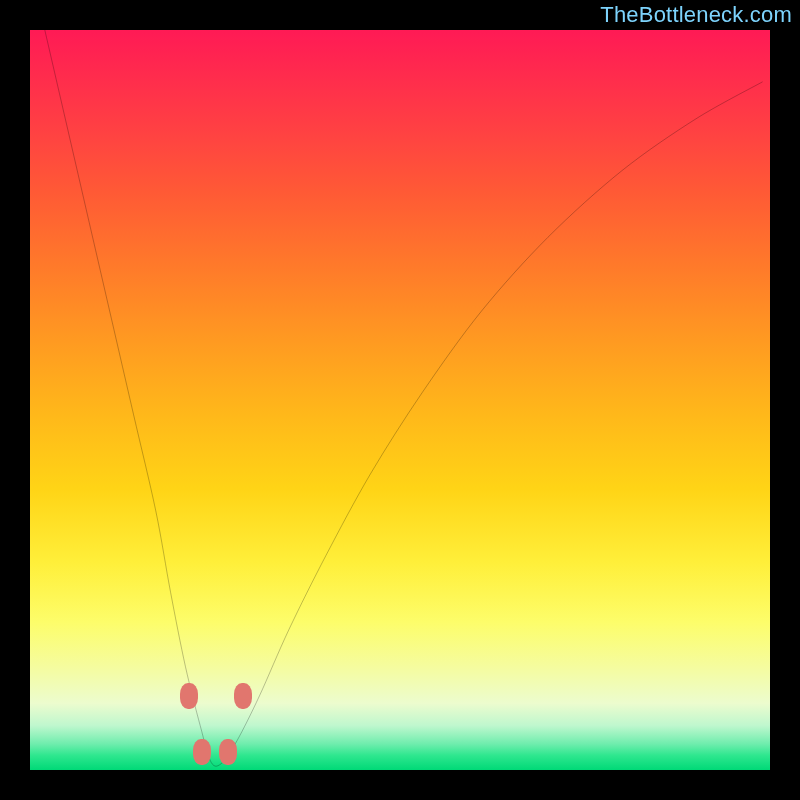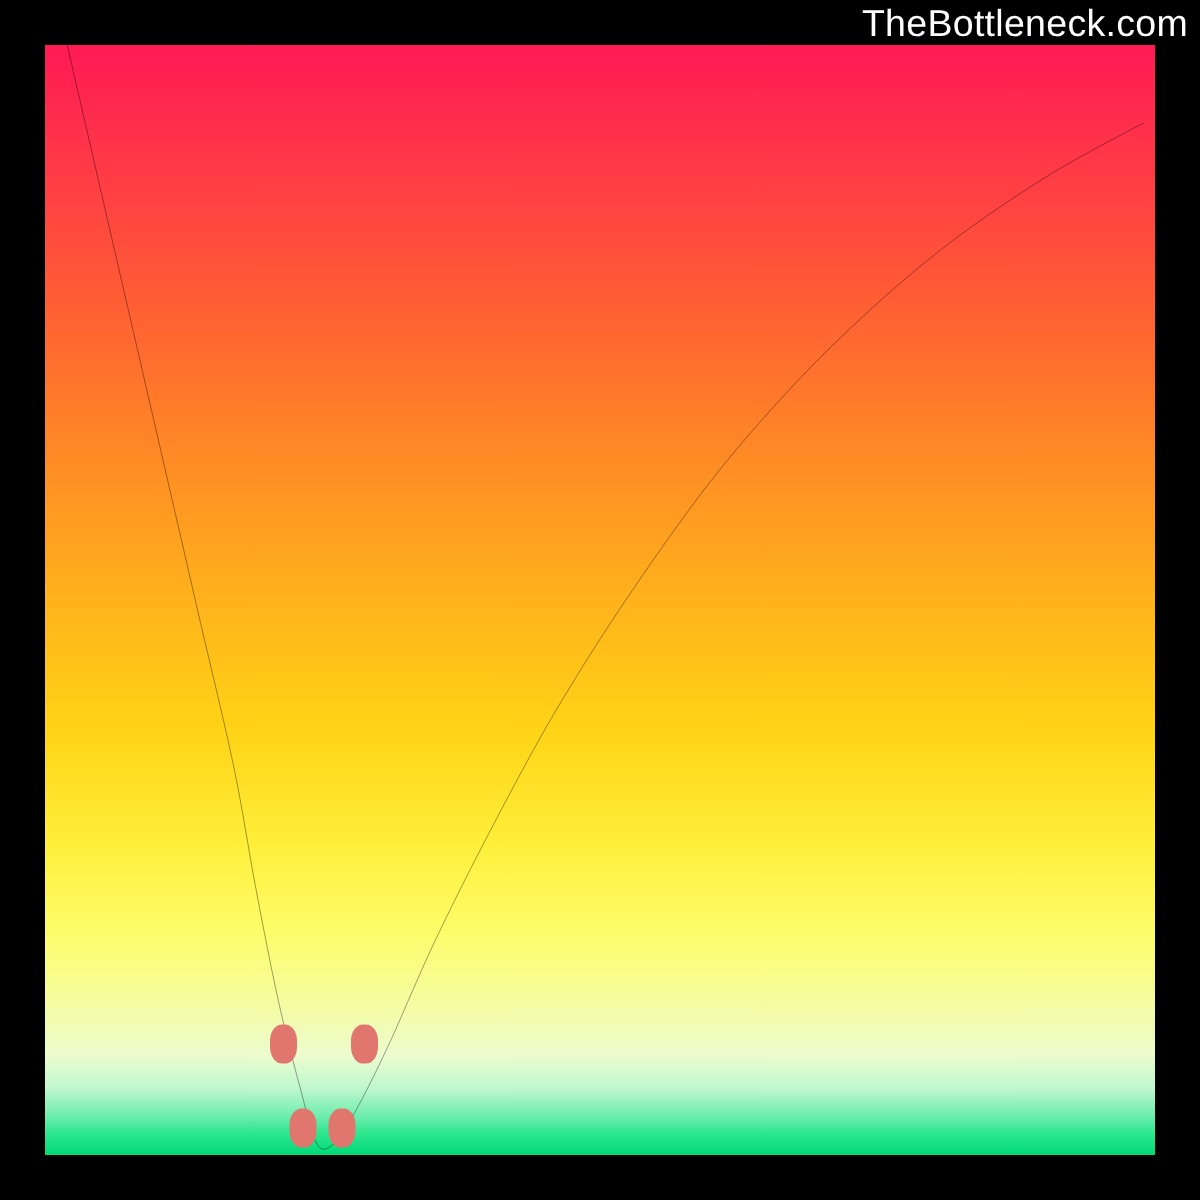--- a/index.html
+++ b/index.html
@@ -60,22 +60,22 @@
     width: 18px;
     height: 26px;
     border-radius: 8px / 11px;
     background: #e1766e;
     transform: translate(-50%, -50%);
   }
   .watermark {
     position: absolute;
     top: 2px;
     right: 8px;
-    color: #ffffff;
-    font-size: 25px;
+    color: #7dd3fc;
+    font-size: 22px;
     font-weight: 500;
     letter-spacing: 0.2px;
     user-select: none;
   }
 </style>
 </head>
 <body>
 
 <div class="frame">
   <div class="watermark">TheBottleneck.com</div>

